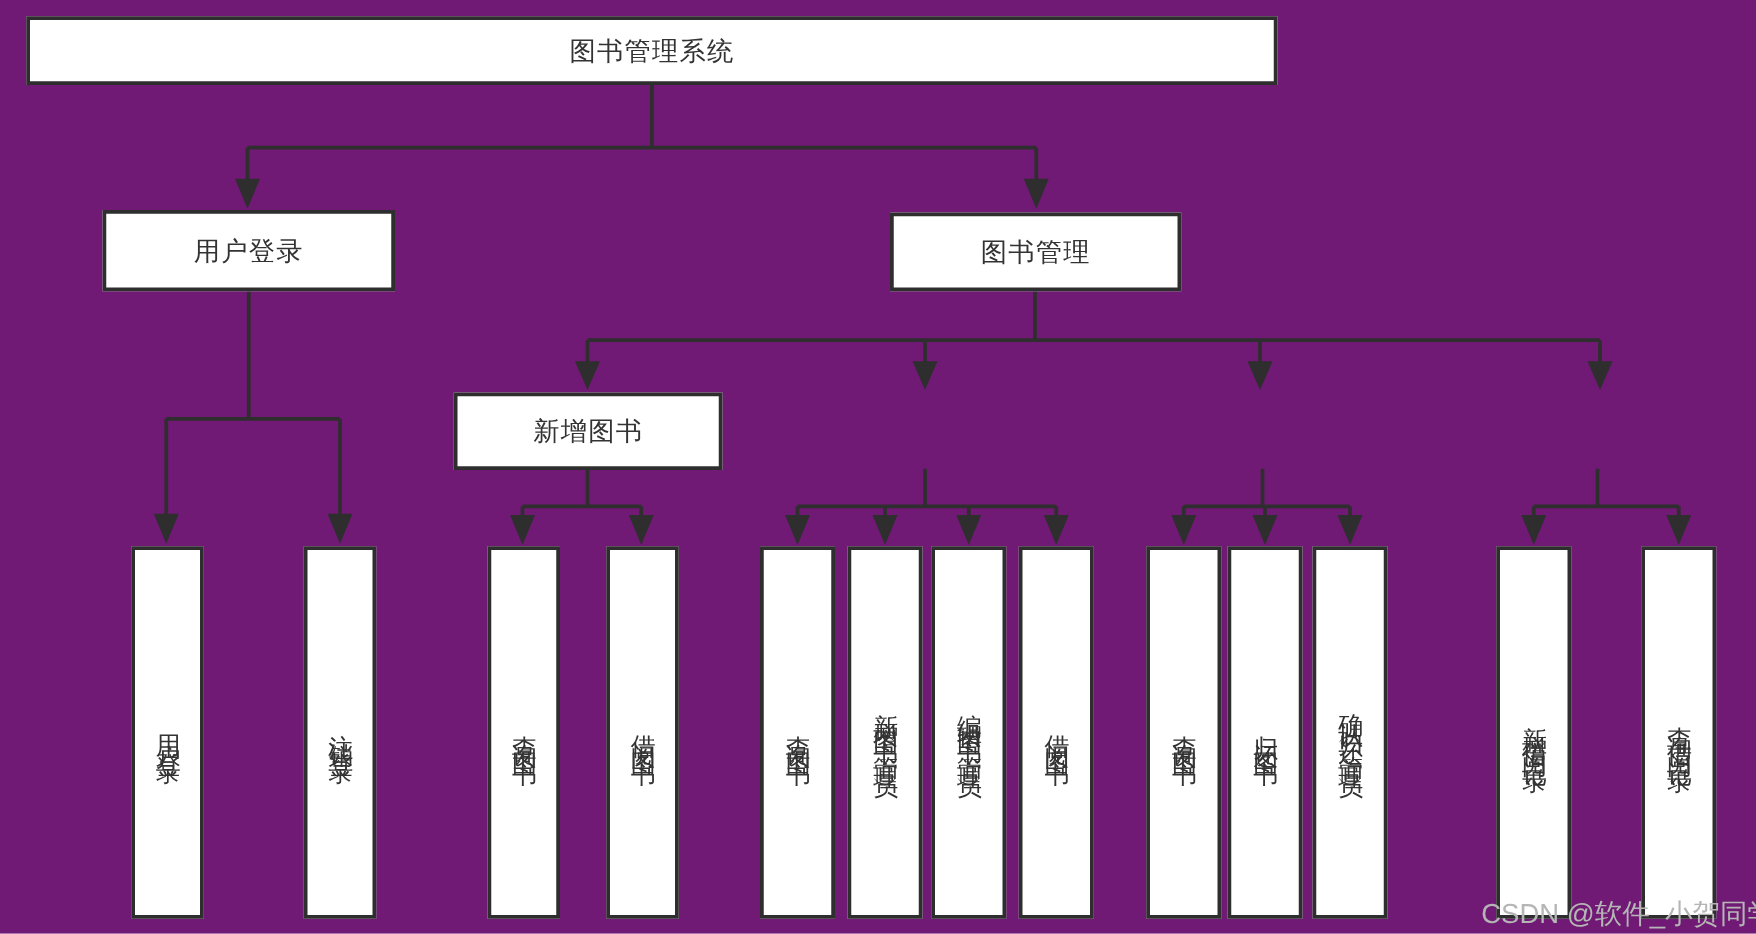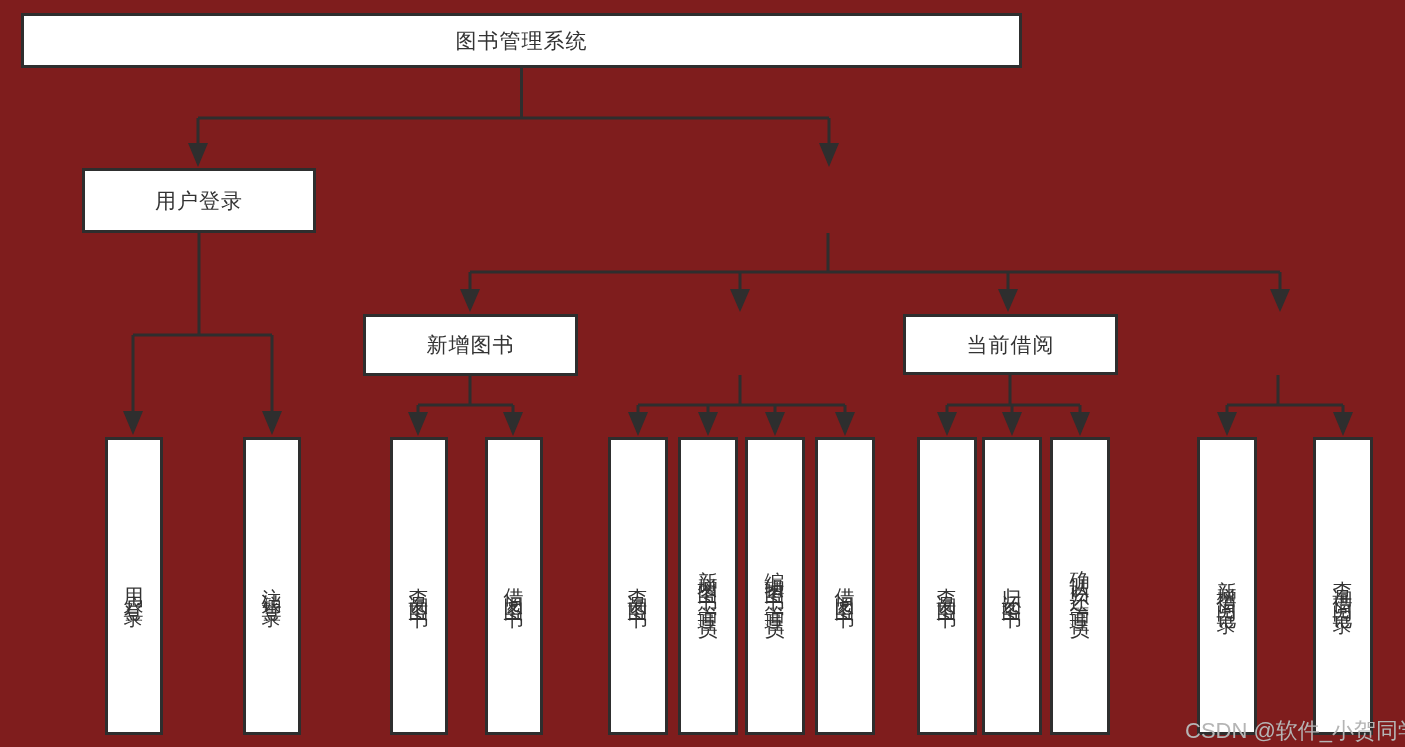--- a/index.html
+++ b/index.html
@@ -4,21 +4,21 @@
 <style>
   * { margin: 0; padding: 0; box-sizing: border-box; }
   html, body { background: #ffffff; }
   body {
     font-family: "Liberation Sans", "DejaVu Sans", sans-serif;
     width: 1405px; height: 747px; overflow: hidden;
   }
   .canvas {
     position: relative;
     width: 1405px; height: 747px;
-    background: #7f1d1d;
+    background: #701a75;
     text-align: right;
   }
   .edges {
     position: absolute; left: 0; top: 0;
     width: 1405px; height: 747px;
     pointer-events: none;
   }
   .node {
     position: absolute;
     background: #ffffff;
@@ -90,26 +90,26 @@
     </g>
   </svg>
 
   <div class="node" style="left:21px; top:13px; width:1001px; height:55px">
     <span>图书管理系统</span>
   </div>
 
   <div class="node" style="left:82px; top:168px; width:234px; height:65px">
     <span>用户登录</span>
   </div>
+  <div class="node" style="left:712px; top:170px; width:233px; height:63px">
+    <span>图书管理</span>
+  </div>
 
   <div class="node" style="left:363px; top:314px; width:215px; height:62px">
     <span>新增图书</span>
-  </div>
-  <div class="node" style="left:903px; top:314px; width:215px; height:61px">
-    <span>当前借阅</span>
   </div>
 
   <div class="node leaf" style="left:105px">
     <span class="v">用户登录</span>
   </div>
   <div class="node leaf" style="left:243px">
     <span class="v">注销登录</span>
   </div>
 
   <div class="node leaf" style="left:390px">

